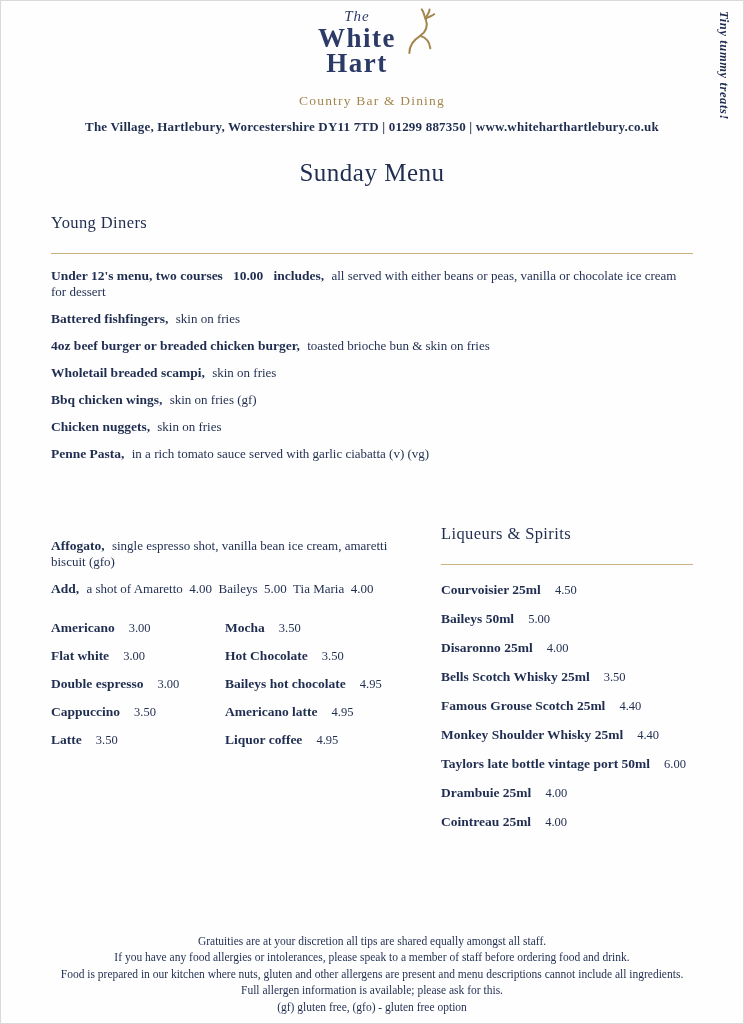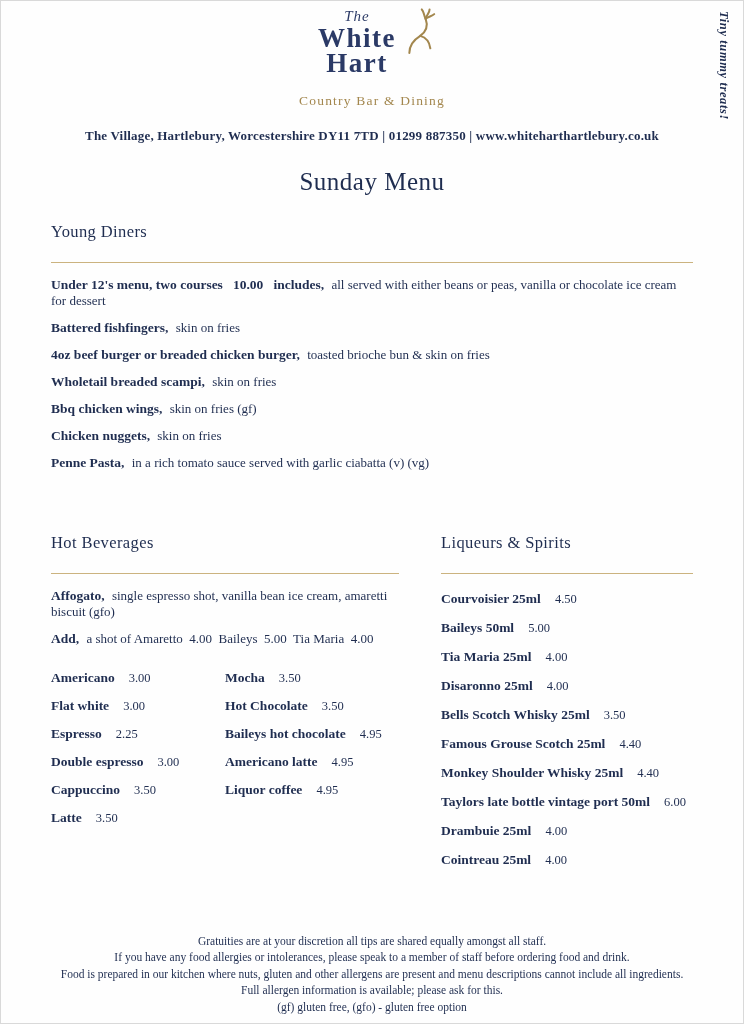--- a/index.html
+++ b/index.html
@@ -28,21 +28,21 @@
   .logo-the  { font-size:15px; font-style:italic; letter-spacing:1px; }
   .logo-white{ font-size:27px; font-weight:bold; letter-spacing:1.5px; margin-top:1px;text-align:right; }
   .logo-hart { font-size:27px; font-weight:bold; letter-spacing:1.5px; margin-top:-2px; }
   .hart-icon { position:absolute; right:-16px; top:-2px; color:var(--gold, #a3874e); }
   .tagline {
     margin-top:16px;
     color:var(--gold, #a3874e);
     font-size:13.5px; letter-spacing:1.2px;
   }
   .contact {
-    margin-top:19px;
+    margin-top:10px;
     font-weight:bold; font-size:13px; letter-spacing:0.2px;
   }
   .menu-title {
     margin:24px 0 0 0;
     font-size:25px; font-weight:normal; letter-spacing:0.5px;
   }
   
   .content { padding:0 50px; }
   .section-heading {
     margin:0; font-size:16.5px; font-weight:normal; letter-spacing:0.4px;
@@ -140,21 +140,20 @@
           <p class="item">
             <span class="item-name">Penne Pasta,</span>
             <span class="item-desc">in a rich tomato sauce served with garlic ciabatta (v) (vg)</span>
           </p>
         </div>
     </section>
 
     <div class="two-col">
 
       <section class="col-left">
-        <h2 class="section-heading">Hot Beverages</h2>
         <div>
 
             <p class="item">
               <span class="item-name">Affogato,</span>
               <span class="item-desc">single espresso shot, vanilla bean ice cream, amaretti biscuit (gfo)</span>
             </p>
 
             <p class="item">
               <span class="item-name">Add,</span>
               <span class="item-desc">a shot of Amaretto&nbsp; 4.00&nbsp; Baileys&nbsp; 5.00&nbsp; Tia Maria&nbsp; 4.00</span>
@@ -166,24 +165,20 @@
               <p class="drink-row">
                 <span class="drink-name">Americano</span>
                 <span class="drink-price">3.00</span>
               </p>
 
               <p class="drink-row">
                 <span class="drink-name">Flat white</span>
                 <span class="drink-price">3.00</span>
               </p>
 
-              <p class="drink-row">
-                <span class="drink-name">Espresso</span>
-                <span class="drink-price">2.25</span>
-              </p>
 
               <p class="drink-row">
                 <span class="drink-name">Double espresso</span>
                 <span class="drink-price">3.00</span>
               </p>
 
               <p class="drink-row">
                 <span class="drink-name">Cappuccino</span>
                 <span class="drink-price">3.50</span>
               </p>
@@ -230,24 +225,20 @@
             <p class="drink-row">
               <span class="drink-name">Courvoisier 25ml</span>
               <span class="drink-price">4.50</span>
             </p>
 
             <p class="drink-row">
               <span class="drink-name">Baileys 50ml</span>
               <span class="drink-price">5.00</span>
             </p>
 
-            <p class="drink-row">
-              <span class="drink-name">Tia Maria 25ml</span>
-              <span class="drink-price">4.00</span>
-            </p>
 
             <p class="drink-row">
               <span class="drink-name">Disaronno 25ml</span>
               <span class="drink-price">4.00</span>
             </p>
 
             <p class="drink-row">
               <span class="drink-name">Bells Scotch Whisky 25ml</span>
               <span class="drink-price">3.50</span>
             </p>

